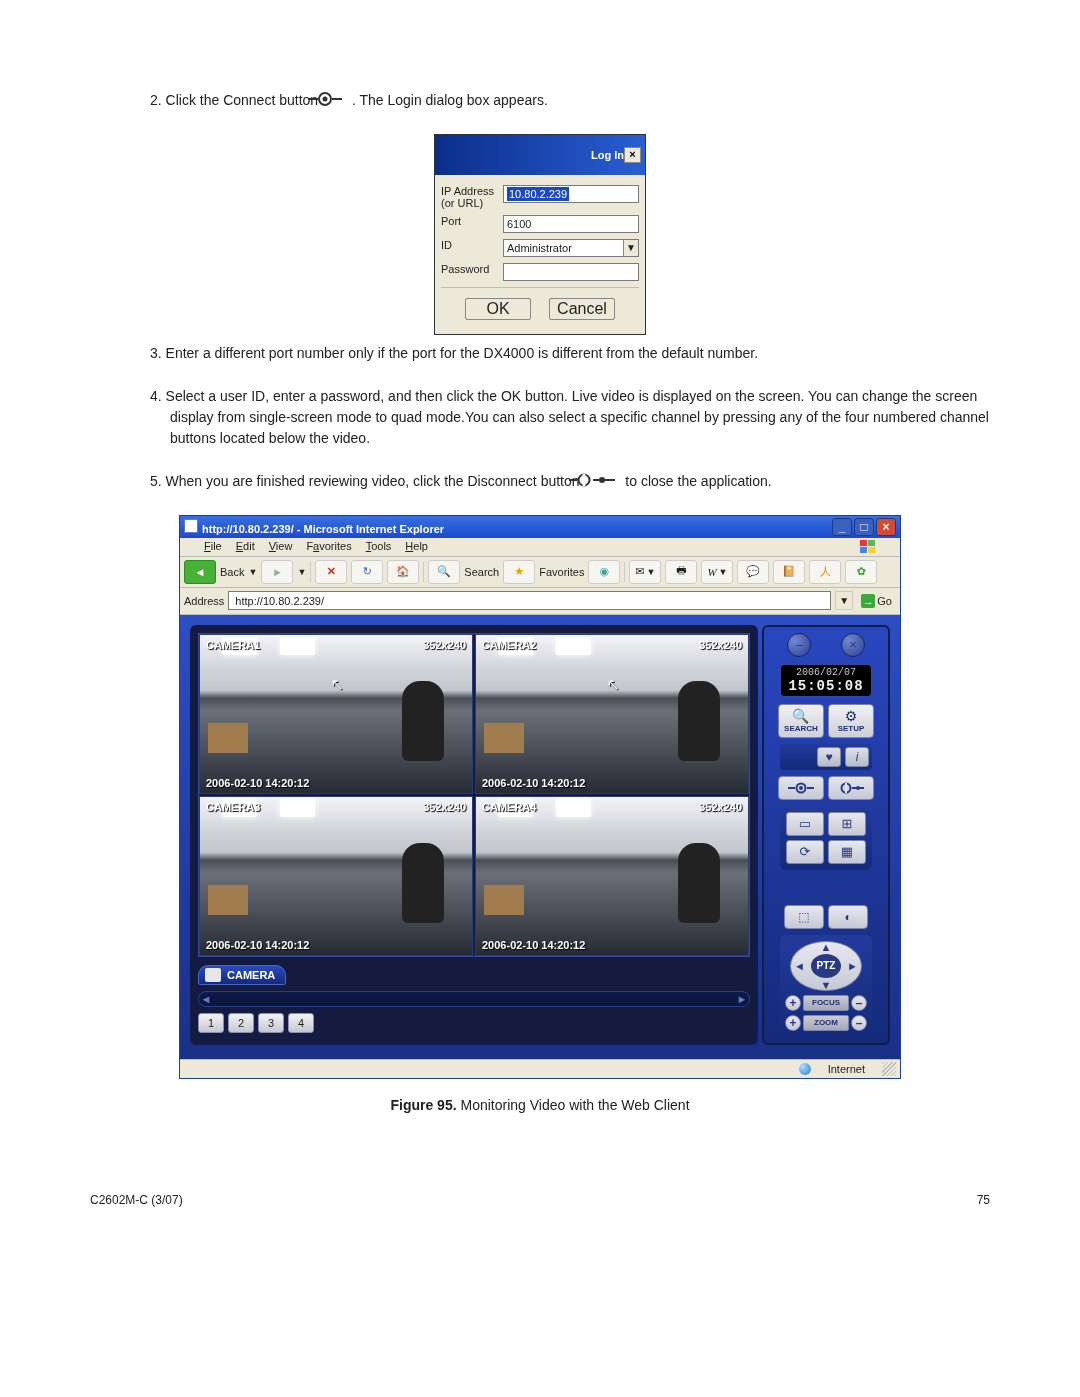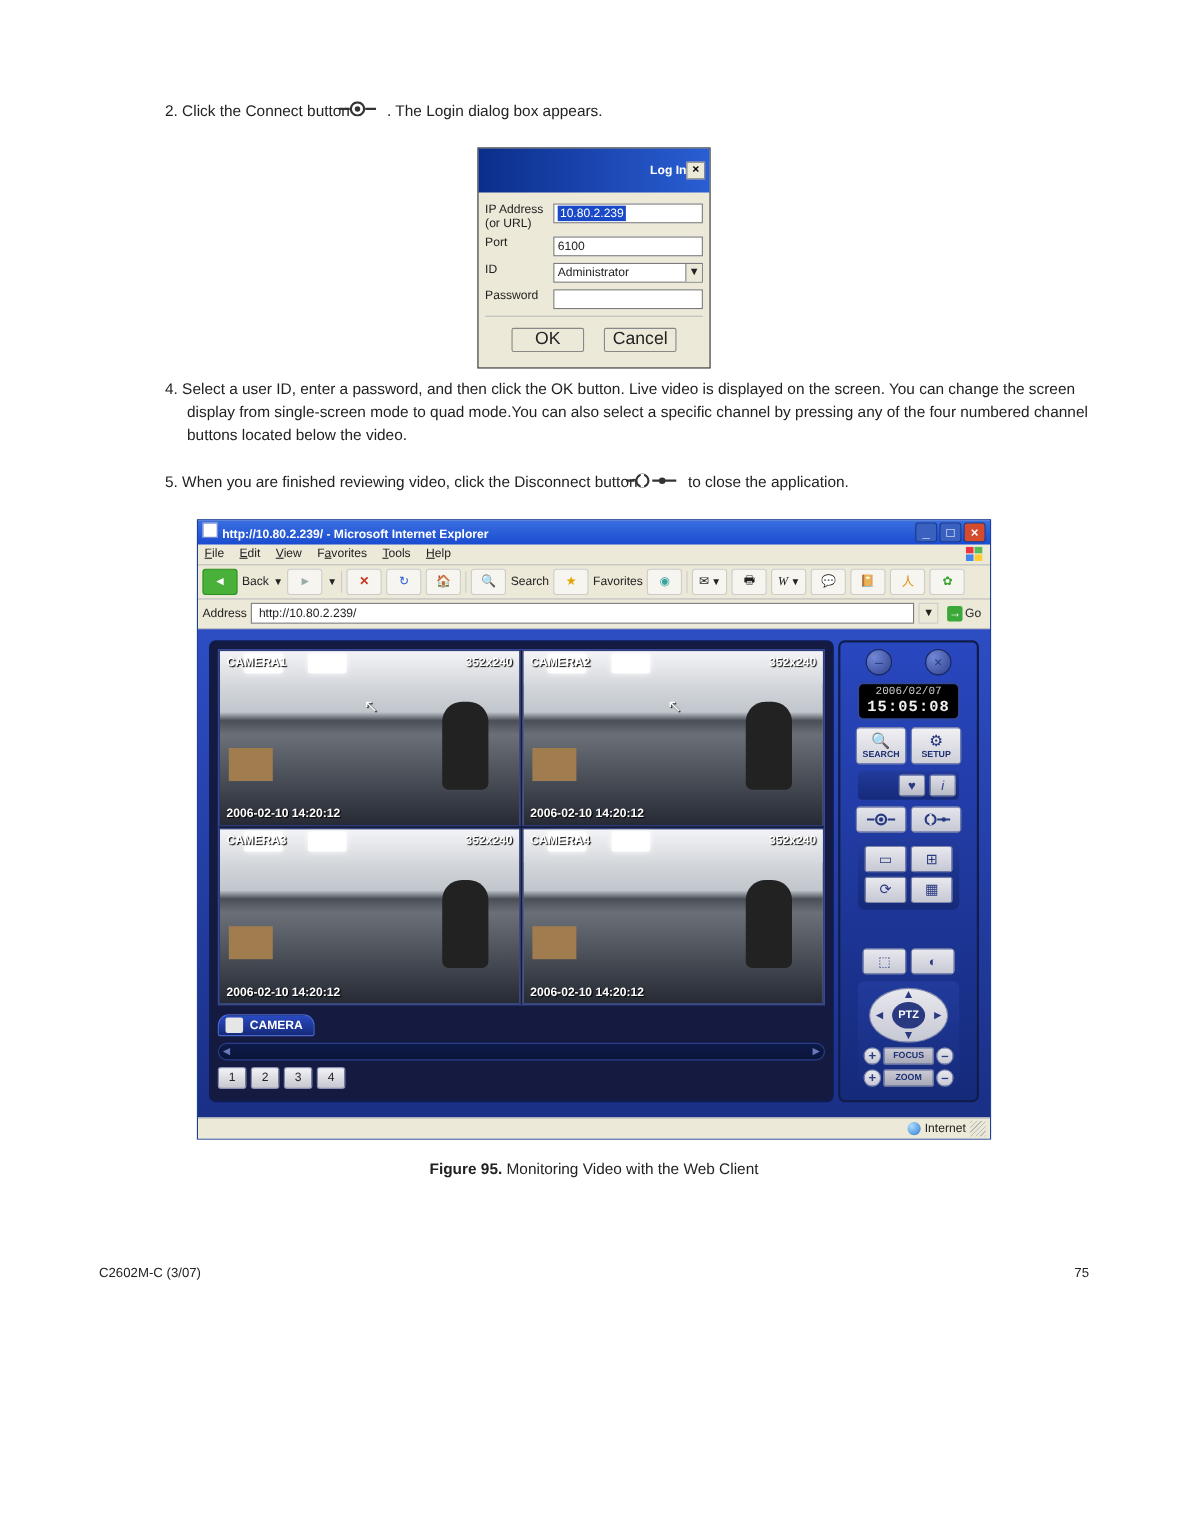--- a/index.html
+++ b/index.html
@@ -119,21 +119,21 @@
     border-radius: 3px;
     display: flex; align-items: center; justify-content: center;
     font-size: 12px; font-weight: bold;
   }
   .ie-title .winbtn.close { background: #d64b2e; }
   .ie-title .pageicon {
     display: inline-block; width: 12px; height: 12px;
     background: #fff; margin-right: 4px; border: 1px solid #5b7bd0;
   }
   .ie-menu {
-    padding: 2px 6px;
+    padding: 2px 24px;
     display: flex; gap: 14px;
     border-bottom: 1px solid #bbb;
   }
   .ie-menu span u { text-decoration: underline; }
   .ie-menu .xp-flag { margin-left: auto; width: 16px; height: 14px; }
   .ie-tool {
     padding: 2px 4px;
     display: flex; align-items: center; gap: 4px;
     border-bottom: 1px solid #bbb;
     height: 26px;
@@ -400,21 +400,21 @@
     display:flex; align-items:center; justify-content:center;
   }
 
   .ie-status {
     display: flex; justify-content: space-between;
     border-top: 1px solid #bbb;
     padding: 2px 4px;
     font-size: 11px;
     background: #ece9d8;
   }
-  .ie-status .zone { display:flex; align-items:center; gap:4px; }
+  .ie-status .zone { display:flex; align-items:center; gap:17px; }
   .ie-status .globe {
     width: 12px; height: 12px; border-radius: 50%;
     background: radial-gradient(circle at 30% 30%, #b0ddff, #2a7ace);
   }
   .ie-status .grip {
     width: 14px; height: 14px;
     background: repeating-linear-gradient(-45deg, #bbb 0 1px, transparent 1px 3px);
   }
 
   .footer {
@@ -472,20 +472,21 @@
       </div>
       <div class="dlg-sep"></div>
       <div class="btn-row">
         <div class="dlg-btn">OK</div>
         <div class="dlg-btn">Cancel</div>
       </div>
     </div>
   </div>
 
 
+  <p class="step-line">3.   Enter a different port number only if the port for the DX4000 is different from the default number.</p>
   <p class="step-line">4.   Select a user ID, enter a password, and then click the OK button. Live video is displayed on the screen. You can change the screen display from single-screen mode to quad mode.You can also select a specific channel by pressing any of the four numbered channel buttons located below the video.</p>
   <p class="step-line">
     <span>5.   When you are finished reviewing video, click the Disconnect button</span>
     <span class="icon-conn">
       <svg width="46" height="14" viewBox="0 0 46 14">
         <line x1="0" y1="7" x2="8" y2="7" stroke="#333" stroke-width="2"></line>
         <circle cx="15" cy="7" r="5.5" fill="none" stroke="#333" stroke-width="2"></circle>
         <line x1="15" y1="1" x2="15" y2="13" stroke="#fff" stroke-width="3"></line>
         <circle cx="33" cy="7" r="3" fill="#333"></circle>
         <line x1="24" y1="7" x2="46" y2="7" stroke="#333" stroke-width="2"></line>

